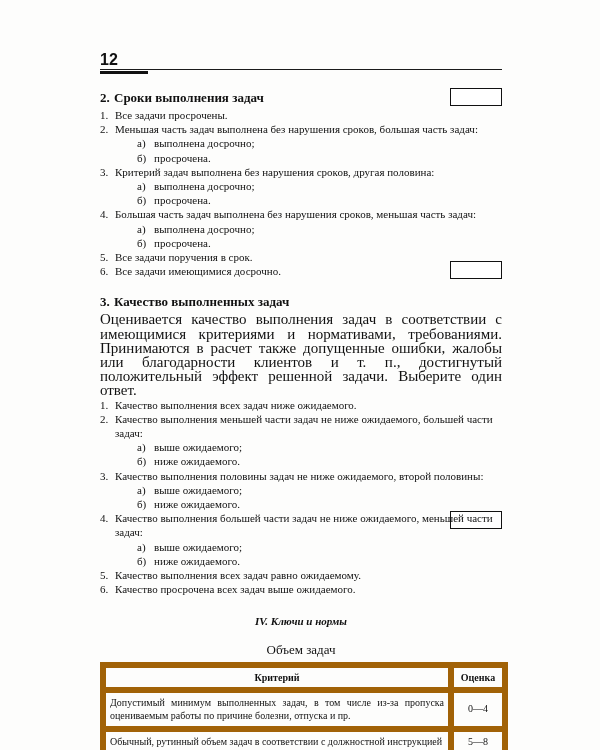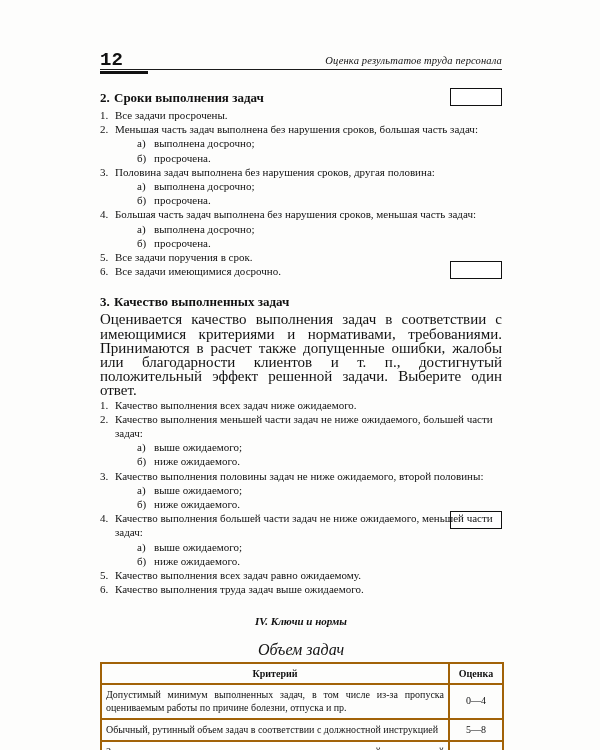--- a/index.html
+++ b/index.html
@@ -32,23 +32,23 @@
 
   
   .runhead {
     position: relative;
     display: flex;
     align-items: flex-end;
     justify-content: space-between;
     height: 22px;
   }
   .folio {
-    font-family: Liberation Mono, monospace;
+    font-family: Liberation Sans, sans-serif;
     font-weight: bold;
-    font-size: 19px;
+    font-size: 16px;
     line-height: 14px;
     letter-spacing: .2px;
   }
   .runhead-title {
     font-style: italic;
     font-size: 10.5px;
     line-height: 12px;
     letter-spacing: .15px;
     white-space: nowrap;
   }
@@ -135,34 +135,33 @@
   
   .roman-head {
     text-align: center;
     font-style: italic;
     font-weight: bold;
     font-size: 11px;
     line-height: 15px;
   }
   .tbl-caption {
     text-align: center;
-    font-style: italic;
-    font-size: 16px;
+    font-size: 13px;
     line-height: 14px;
   }
 
   
   table.keys {
     border-collapse: collapse;
     width: 402px;
     margin-top: 5px;
     table-layout: fixed;
   }
   table.keys th, table.keys td {
-    border: 2px solid #a16207;
+    border: 6px solid #a16207;
     font-size: 10px;
     line-height: 13px;
     padding: 3px 4px 4px 4px;
     vertical-align: top;
   }
   table.keys th {
     font-weight: bold;
     text-align: center;
     vertical-align: middle;
     padding: 3px 4px;
@@ -186,21 +185,20 @@
 <div class="page">
 
   <div class="answer-box box-1"></div>
   <div class="answer-box box-2"></div>
   <div class="answer-box box-3"></div>
 
   <div class="content">
 
     <div class="runhead">
       <span class="folio">12</span>
-      <span class="runhead-title">Оценка результатов труда персонала</span>
     </div>
     <div class="rule-thin"></div>
     <div class="rule-thick"></div>
 
     <div class="sec-head">
       <span class="num">2.</span><span>Сроки выполнения задач</span>
     </div>
 
     <ol class="qlist">
       <li>
@@ -216,21 +214,21 @@
             <span>выполнена досрочно;</span>
           </li>
           <li>
             <span class="mk">б)</span>
             <span>просрочена.</span>
           </li>
         </ul>
       </li>
       <li>
         <span class="mk">3.</span>
-        <span class="txt">Половина задач выполнена без нарушения сроков, другая половина:</span>
+        <span class="txt">Критерий задач выполнена без нарушения сроков, другая половина:</span>
         <ul class="sublist">
           <li>
             <span class="mk">а)</span>
             <span>выполнена досрочно;</span>
           </li>
           <li>
             <span class="mk">б)</span>
             <span>просрочена.</span>
           </li>
         </ul>
@@ -311,21 +309,21 @@
             <span>ниже ожидаемого.</span>
           </li>
         </ul>
       </li>
       <li>
         <span class="mk">5.</span>
         <span class="txt">Качество выполнения всех задач равно ожидаемому.</span>
       </li>
       <li>
         <span class="mk">6.</span>
-        <span class="txt">Качество выполнения труда задач выше ожидаемого.</span>
+        <span class="txt">Качество просрочена всех задач выше ожидаемого.</span>
       </li>
     </ol>
 
     <div class="roman-head" style="margin-top:17px;">IV. Ключи и нормы</div>
 
     <div class="tbl-caption" style="margin-top:14px;">Объем задач</div>
 
     <table class="keys">
       <colgroup>
           <col class="c-crit">

